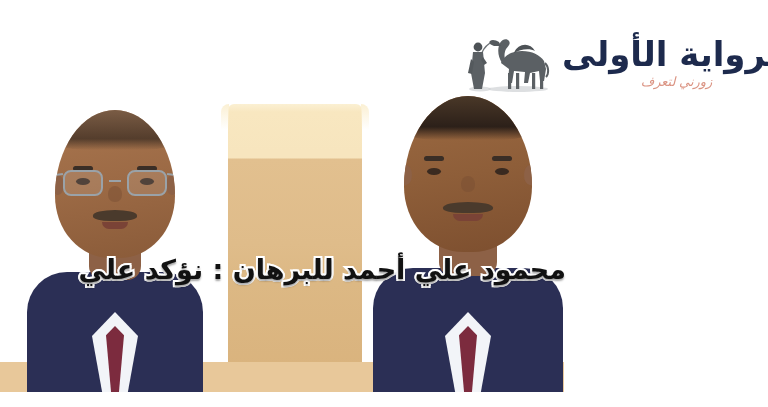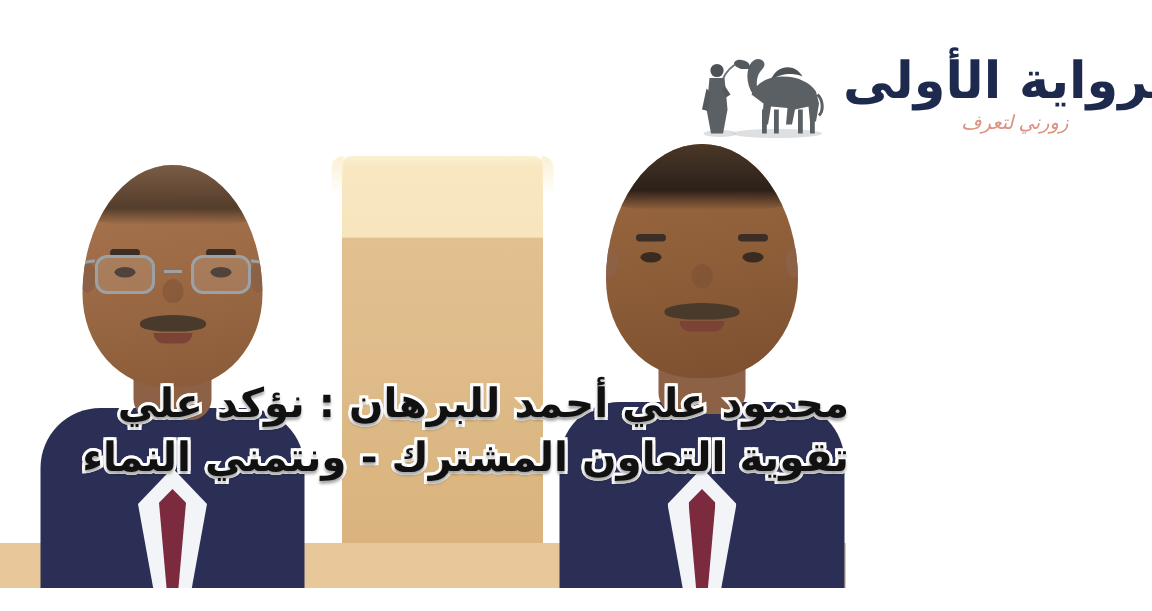--- a/index.html
+++ b/index.html
@@ -38,21 +38,21 @@
   .logo-title{
     font-family:"DejaVu Sans","Liberation Sans",sans-serif;
     font-size:34px;font-weight:700;
     color:#1d2a4d;
     letter-spacing:-0.5px;
     white-space:nowrap;
     text-shadow:0 1px 0 rgba(255,255,255,.6);
   }
   .logo-tagline{
     margin-top:4px;
-    font-family:Liberation Serif, serif;
+    font-family:Liberation Sans, sans-serif;
     font-size:13px;font-weight:400;
     color:#d98e7c;
     font-style:italic;
     white-space:nowrap;
     opacity:.95;
   }
 
   
   .photo-stage{
     position:absolute;
@@ -300,21 +300,20 @@
         <div class="p-eye r"></div>
         <div class="p-nose"></div>
         <div class="p-stache"></div>
         <div class="p-mouth"></div>
       </div>
     </div>
   </div>
 
   <div class="headline">
     <span class="hl-line l1">محمود علي أحمد للبرهان : نؤكد علي</span>
-    <span class="hl-line l2">تقوية التعاون المشترك - ونتمني النماء</span>
   </div>
 
   <div class="logo-block">
     <svg class="logo-mark" viewBox="0 0 100 68">
 
       <ellipse cx="62" cy="60" rx="30" ry="3" fill="#cfd2d4" opacity=".7"></ellipse>
       <ellipse cx="24" cy="60" rx="11" ry="2.4" fill="#cfd2d4" opacity=".7"></ellipse>
 
       <path d="M45 34 C48 26 56 22 66 22 C76 22 84 26 88 32 L90 40 L88 52 L84 52 L83 42 L74 44 L72 54 L68 54 L69 43 L58 42 L56 54 L52 54 L53 40 Z" fill="#5b6064"></path>
 

